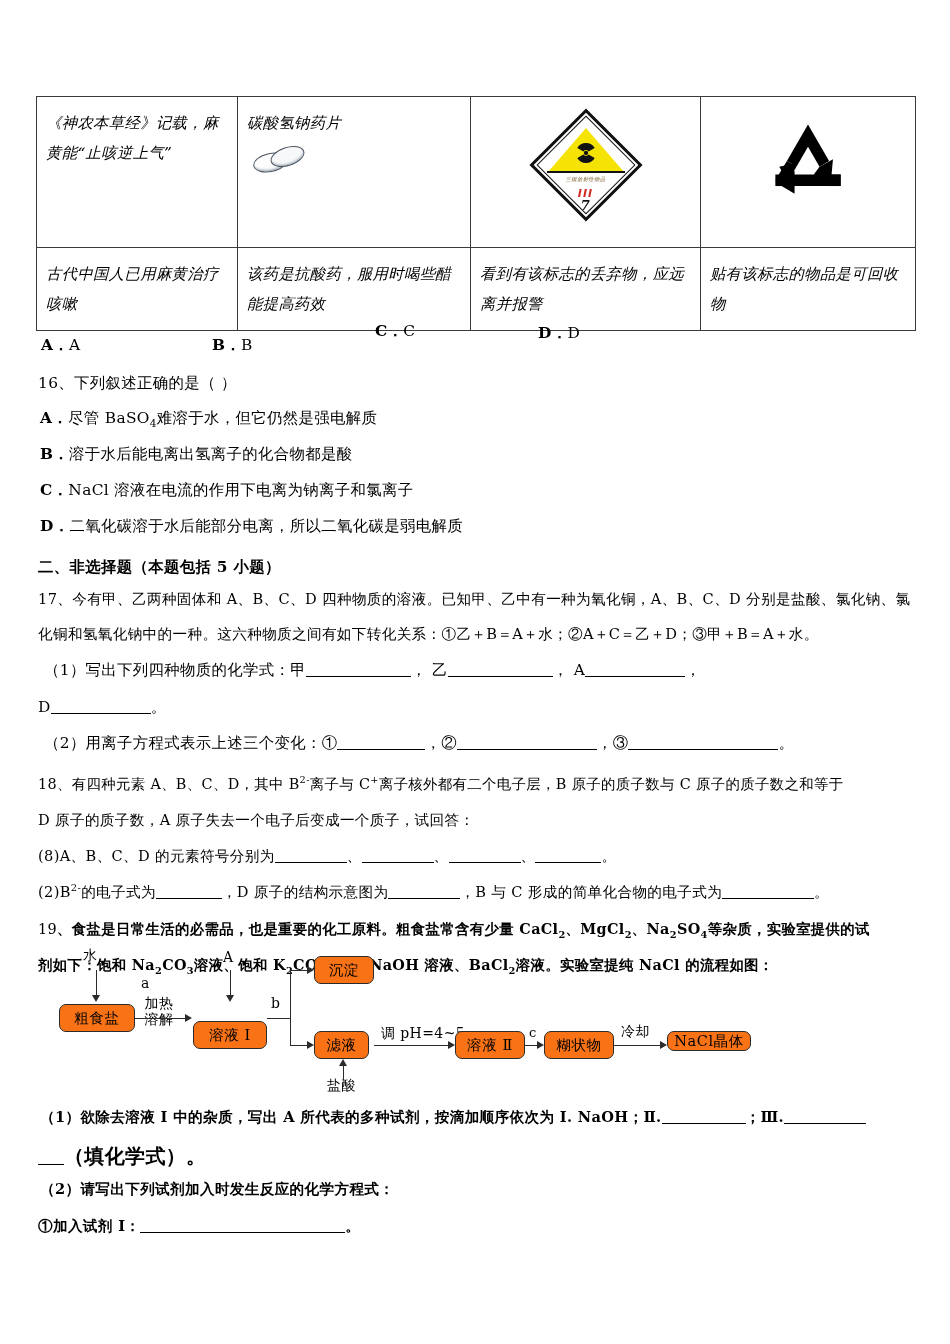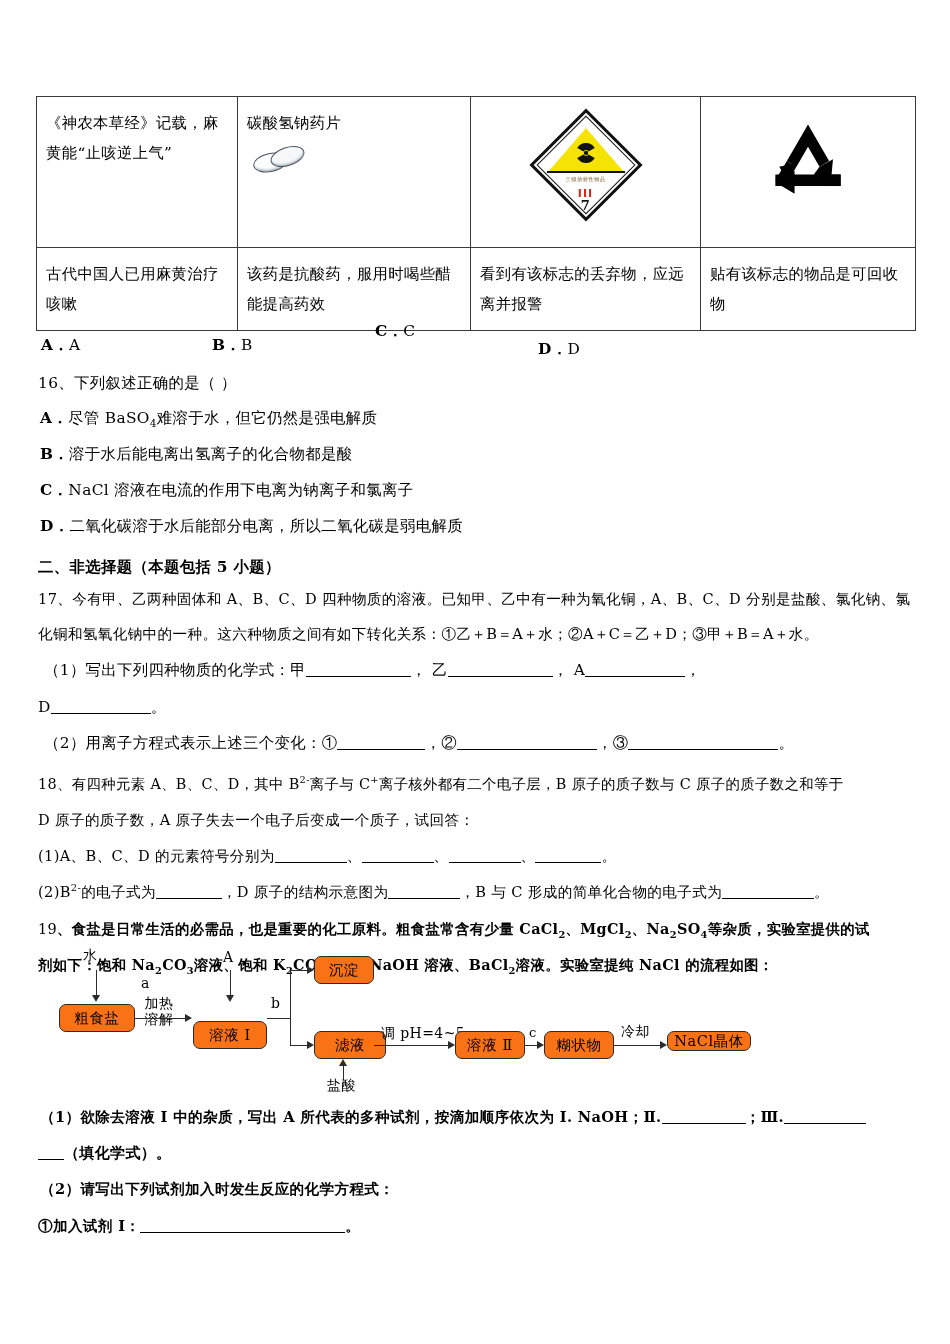--- a/index.html
+++ b/index.html
@@ -23,20 +23,21 @@
   }
 
   
   .cmp-table {
     position: absolute;
     left: 36px;
     top: 96px;
     width: 879px;
     border-collapse: collapse;
     table-layout: fixed;
+    font-style: italic;
   }
   .cmp-table td {
     border: 1.3px solid #3a3a3a;
     vertical-align: top;
     padding: 12px 9px 10px 9px;
     font-size: 15.3px;
     line-height: 1.95;
     letter-spacing: 0.4px;
   }
   .cmp-table tr.row-top td { height: 128px; }
@@ -317,21 +318,21 @@
 
   <div class="q-line" style="left:41px; top:338px;">
     <span class="opt-label">A．</span><span>A</span>
   </div>
   <div class="q-line" style="left:212px; top:338px;">
     <span class="opt-label">B．</span><span>B</span>
   </div>
   <div class="q-line" style="left:375px; top:324px;">
     <span class="opt-label">C．</span><span>C</span>
   </div>
-  <div class="q-line" style="left:538px; top:342px;">
+  <div class="q-line" style="left:538px; top:326px;">
     <span class="opt-label">D．</span><span>D</span>
   </div>
 
   <div class="q-line" style="left:38px; top:376px;">
     <span class="num-idx">16</span><span>、下列叙述正确的是（        ）</span>
   </div>
   <div class="q-line" style="left:40px; top:411px;">
     <span class="opt-label">A．</span><span>尽管 BaSO</span><sub>4</sub><span>难溶于水，但它仍然是强电解质</span>
   </div>
   <div class="q-line" style="left:40px; top:447px;">
@@ -359,21 +360,21 @@
   </div>
   <div class="q-line" style="left:44px; top:736px;">
     <span>（2）用离子方程式表示上述三个变化：①</span><span class="blank" style="width:88px;"></span><span>，②</span><span class="blank" style="width:140px;"></span><span>，③</span><span class="blank" style="width:150px;"></span><span>。</span>
   </div>
 
   <div class="q-line" style="left:38px; top:777px; font-size:14.4px;">
     <span class="num-idx">18</span><span>、有四种元素 A、B、C、D，其中 B</span><sup>2-</sup><span>离子与 C</span><sup>+</sup><span>离子核外都有二个电子层，B 原子的质子数与 C 原子的质子数之和等于</span>
   </div>
   <div class="q-line" style="left:38px; top:813px; font-size:14.6px;">D 原子的质子数，A 原子失去一个电子后变成一个质子，试回答：</div>
   <div class="q-line" style="left:38px; top:849px; font-size:14.6px;">
-    <span>(1)A、B、C、D 的元素符号分别为</span><span class="blank" style="width:72px;"></span><span>、</span><span class="blank" style="width:72px;"></span><span>、</span><span class="blank" style="width:72px;"></span><span>、</span><span class="blank" style="width:66px;"></span><span>。</span>
+    <span>(8)A、B、C、D 的元素符号分别为</span><span class="blank" style="width:72px;"></span><span>、</span><span class="blank" style="width:72px;"></span><span>、</span><span class="blank" style="width:72px;"></span><span>、</span><span class="blank" style="width:66px;"></span><span>。</span>
   </div>
   <div class="q-line" style="left:38px; top:885px; font-size:14.6px;">
     <span>(2)B</span><sup>2-</sup><span>的电子式为</span><span class="blank" style="width:66px;"></span><span>，D 原子的结构示意图为</span><span class="blank" style="width:72px;"></span><span>，B 与 C 形成的简单化合物的电子式为</span><span class="blank" style="width:92px;"></span><span>。</span>
   </div>
 
   <div class="q-line" style="left:38px; top:922px; font-size:14.4px; font-weight:bold;">
     <span class="num-idx" style="font-weight:normal;">19</span><span>、食盐是日常生活的必需品，也是重要的化工原料。粗食盐常含有少量 CaCl</span><sub>2</sub><span>、MgCl</span><sub>2</sub><span>、Na</span><sub>2</sub><span>SO</span><sub>4</sub><span>等杂质，实验室提供的试</span>
   </div>
   <div class="q-line" style="left:38px; top:958px; font-size:14.4px; font-weight:bold;">
     <span>剂如下：饱和 Na</span><sub>2</sub><span>CO</span><sub>3</sub><span>溶液、饱和 K</span><sub>2</sub><span>CO</span><sub>3</sub><span>溶液、NaOH 溶液、BaCl</span><sub>2</sub><span>溶液。实验室提纯 NaCl 的流程如图：</span>
@@ -405,21 +406,21 @@
     <div class="fline fv" style="left:235px; top:22px; height:76px;"></div>
 
     <div class="fline fh" style="left:235px; top:22px; width:20px;"></div>
     <div class="farrow farrow-r" style="left:252px; top:18px;"></div>
 
     <div class="fline fh" style="left:235px; top:97px; width:20px;"></div>
     <div class="farrow farrow-r" style="left:252px; top:93px;"></div>
 
     <div class="fbox" style="left:259px; top:8px; width:60px; height:28px;">沉淀</div>
 
-    <div class="fbox" style="left:259px; top:83px; width:72px; height:28px;">滤液</div>
+    <div class="fbox" style="left:259px; top:83px; width:55px; height:28px;">滤液</div>
 
     <div class="flabel" style="left:272px; top:130px;">盐酸</div>
     <div class="fline fv" style="left:288px; top:118px; height:14px;"></div>
     <div class="farrow farrow-u" style="left:284px; top:111px;"></div>
 
     <div class="flabel" style="left:326px; top:78px;">调 pH=4~5</div>
     <div class="fline fh" style="left:319px; top:97px; width:78px;"></div>
     <div class="farrow farrow-r" style="left:393px; top:93px;"></div>
 
     <div class="fbox" style="left:400px; top:83px; width:70px; height:28px;">溶液 Ⅱ</div>
@@ -433,21 +434,21 @@
     <div class="flabel" style="left:566px; top:76px;">冷却</div>
     <div class="fline fh" style="left:559px; top:97px; width:50px;"></div>
     <div class="farrow farrow-r" style="left:605px; top:93px;"></div>
 
     <div class="fbox" style="left:612px; top:83px; width:84px; height:20px;">NaCl晶体</div>
   </div>
 
   <div class="q-line" style="left:40px; top:1110px; font-size:14.6px; font-weight:bold;">
     <span>（1）欲除去溶液 I 中的杂质，写出 A 所代表的多种试剂，按滴加顺序依次为 I. NaOH；Ⅱ.</span><span class="blank" style="width:84px;"></span><span>；Ⅲ.</span><span class="blank" style="width:82px;"></span>
   </div>
-  <div class="q-line" style="left:38px; top:1146px; font-size:15px; font-weight:bold;">
+  <div class="q-line" style="left:38px; top:1146px; font-size:20px; font-weight:bold;">
     <span class="blank" style="width:26px;"></span><span>（填化学式）。</span>
   </div>
   <div class="q-line" style="left:40px; top:1182px; font-size:14.6px; font-weight:bold;">（2）请写出下列试剂加入时发生反应的化学方程式：</div>
   <div class="q-line" style="left:38px; top:1219px; font-size:14.6px; font-weight:bold;">
     <span>①加入试剂 I：</span><span class="blank" style="width:205px;"></span><span>。</span>
   </div>
 
 </div>
 
 </body></html>

